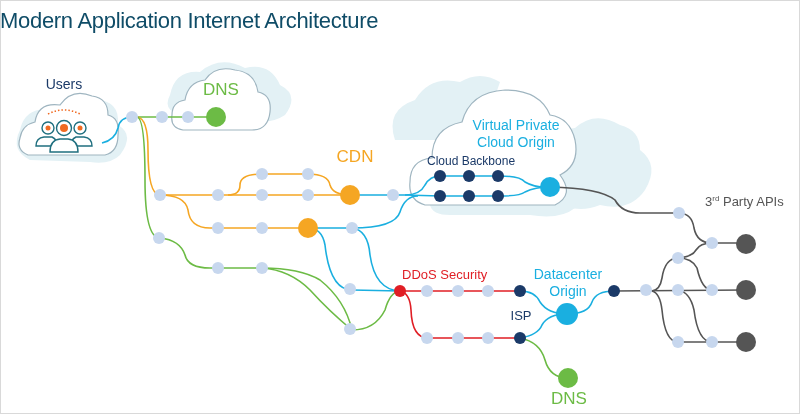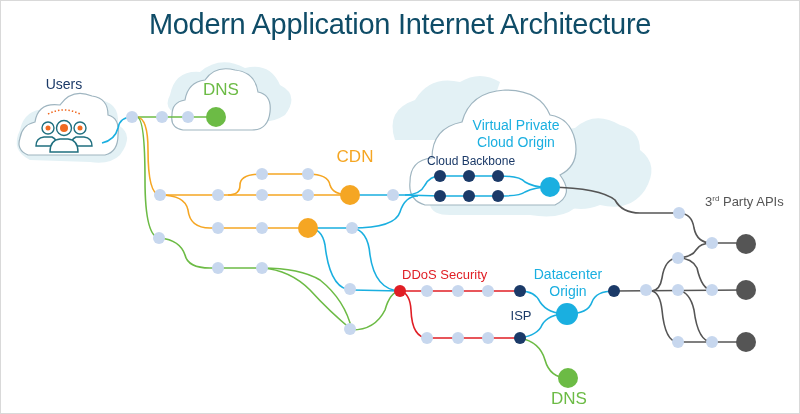--- a/index.html
+++ b/index.html
@@ -1,18 +1,18 @@
 <!DOCTYPE html>
 <html><head>
 <meta charset="utf-8">
 <style>
   html, body { margin: 0; padding: 0; background: #ffffff; }
   body { width: 800px; height: 414px; overflow: hidden; position: relative; font-family: "Liberation Sans", sans-serif; }
   .frame { position: absolute; left: 0; top: 0; width: 798px; height: 412px; border: 1px solid #d9d9d9; }
-  .title { position: absolute; top: 8px; left: 0; width: 800px; text-align: center; font-size: 29px; color: #0f4c67; font-family: "Liberation Sans", sans-serif; letter-spacing: -0.3px; }
+  .title { position: absolute; top: 8px; left: 0; width: 800px; text-align: left; font-size: 22px; color: #0f4c67; font-family: "Liberation Sans", sans-serif; letter-spacing: -0.3px; }
   svg { position: absolute; left: 0; top: 0; }
   .lbl { font-family: "Liberation Sans", sans-serif; }
 </style>
 </head>
 <body>
 
 <div class="frame"></div>
 <div class="title">Modern Application Internet Architecture</div>
 
 <svg width="800" height="414" viewBox="0 0 800 414">

